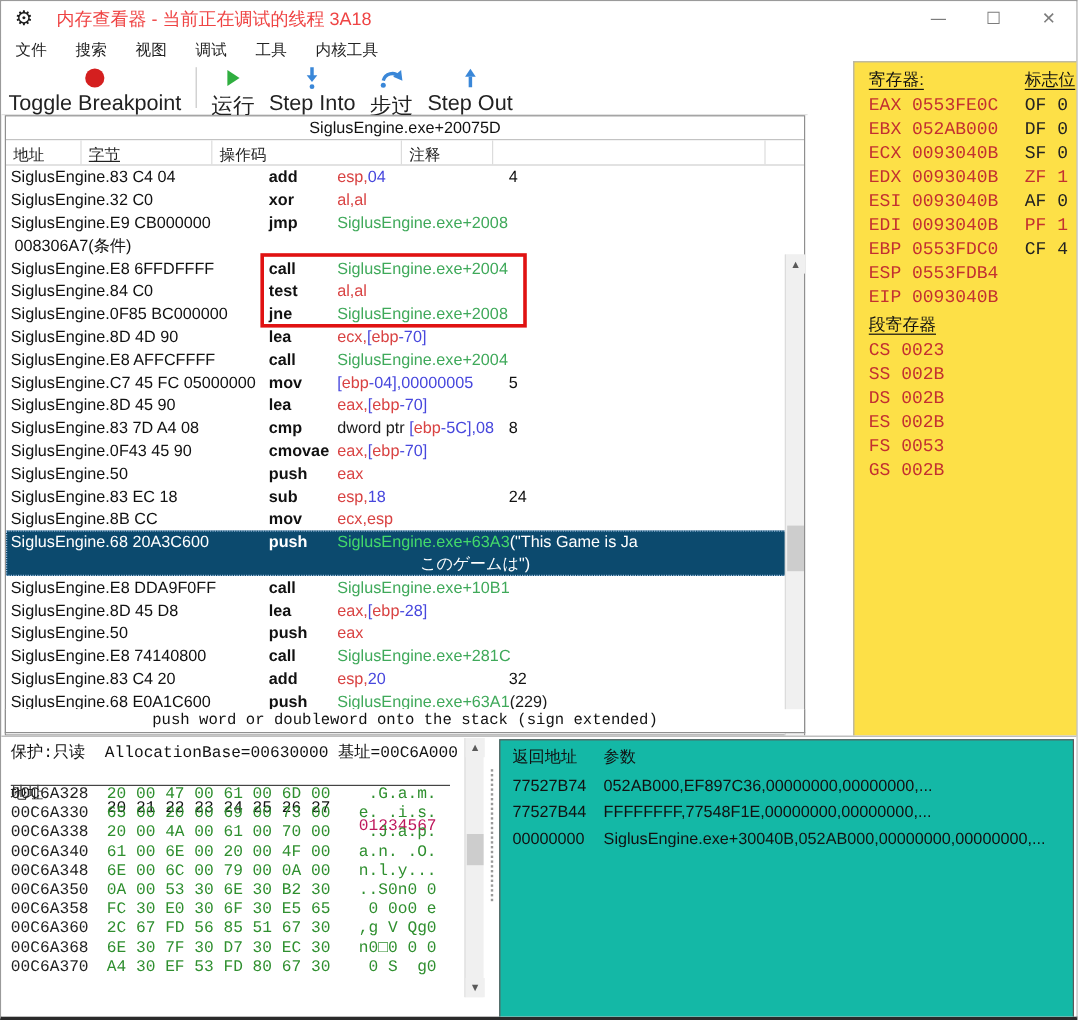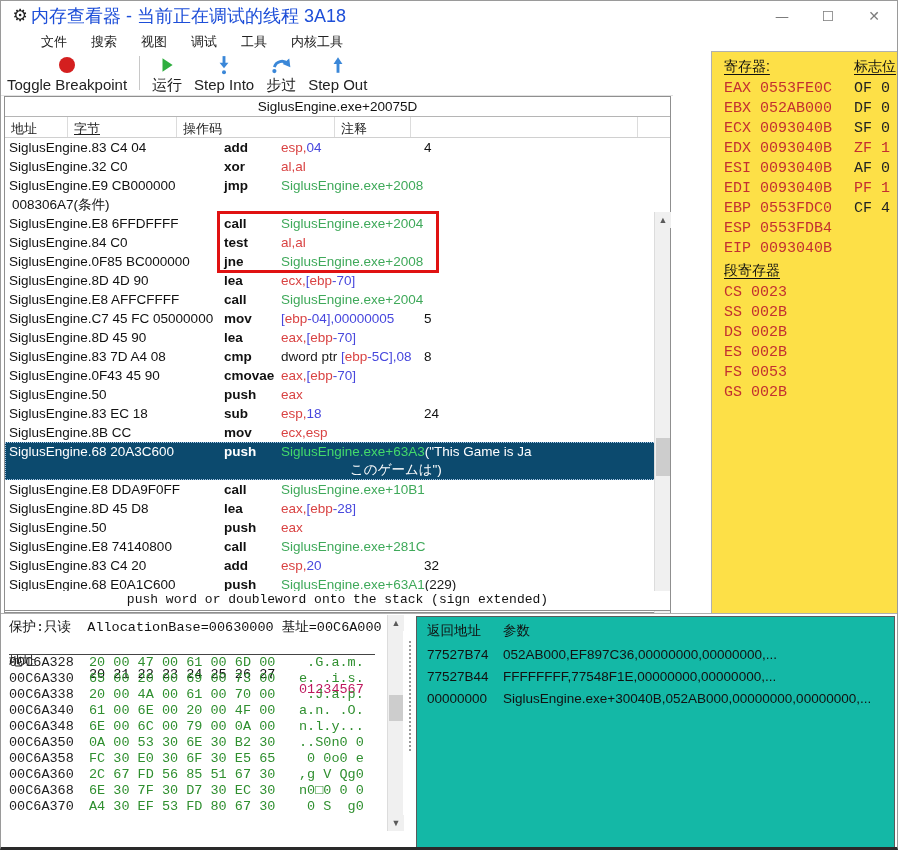--- a/index.html
+++ b/index.html
@@ -5,31 +5,31 @@
   * { margin:0; padding:0; box-sizing:border-box; }
   html,body { background:#e8e8e8; }
   #window {
     position:relative; width:898px; height:850px; background:#fff;
     font-family:"Liberation Sans", sans-serif; color:#1a1a1a;
     border:1px solid #9a9a9a; border-bottom:3px solid #2a2a2a; overflow:hidden;
   }
   
   #titlebar { position:absolute; left:0; top:0; width:100%; height:30px; background:#fff; display:flex; align-items:center; }
   #app-icon { width:22px; height:22px; margin-left:8px; font-size:17px; line-height:22px; text-align:center; color:#1c1c1c; }
-  #title-text { margin-left:0; font-size:18px; color:#1d4ed8; }
+  #title-text { margin-left:16px; font-size:15px; color:#ef4444; }
   .win-ctrls { position:absolute; right:0; top:0; height:30px; display:flex; }
   .win-btn { width:46px; height:30px; display:flex; align-items:center; justify-content:center; color:#7c7c7c; font-size:14px; font-family:"DejaVu Sans", sans-serif; }
   
-  #menubar { position:absolute; left:0; top:30px; width:100%; height:22px; display:flex; align-items:center; background:#fff;padding-left:28px; }
+  #menubar { position:absolute; left:0; top:30px; width:100%; height:22px; display:flex; align-items:center; background:#fff; }
   .menu-item { font-size:13px; color:#222; padding:2px 12px; }
   
   #toolbar { position:absolute; left:0; top:52px; width:672px; height:43px; display:flex; align-items:flex-start; background:#fff; border-bottom:1px solid #e2e2e2; }
   .tb-btn { display:flex; flex-direction:column; align-items:center; justify-content:flex-start; padding:2px 6px 0 6px; }
   .tb-icon { width:22px; height:20px; display:flex; align-items:center; justify-content:center; }
-  .tb-label { font-size:15px; color:#222; margin-top:1px; white-space:nowrap; }
+  .tb-label { font-size:18px; color:#222; margin-top:1px; white-space:nowrap; }
   .tb-sep { width:1px; height:34px; background:#c8c8c8; margin:3px 6px 0 6px; }
   
   #disasm { position:absolute; left:3px; top:95px; width:667px; height:517px; border:1px solid #8f8f8f; background:#fff; }
   #disasm-title { height:20px; border-bottom:1px solid #b5b5b5; text-align:center; font-size:13.5px; line-height:19px; color:#111; }
   #disasm-cols { position:relative; height:21px; border-bottom:1px solid #d0d0d0; display:flex; font-size:13px; color:#222; background:#fff; }
   .dcol { border-right:1px solid #dcdcdc; padding:3px 0 0 6px; height:100%; overflow:hidden; }
   #rows-area { position:relative; height:453px; overflow:hidden; }
   .drow { position:relative; display:flex; height:19px; font-size:13.5px; line-height:19px; white-space:pre; }
   .drow .addr { width:219px; padding-left:4px; overflow:hidden; color:#111; flex:none; }
   .drow .mn { width:57px; font-weight:bold; color:#111; flex:none; }

